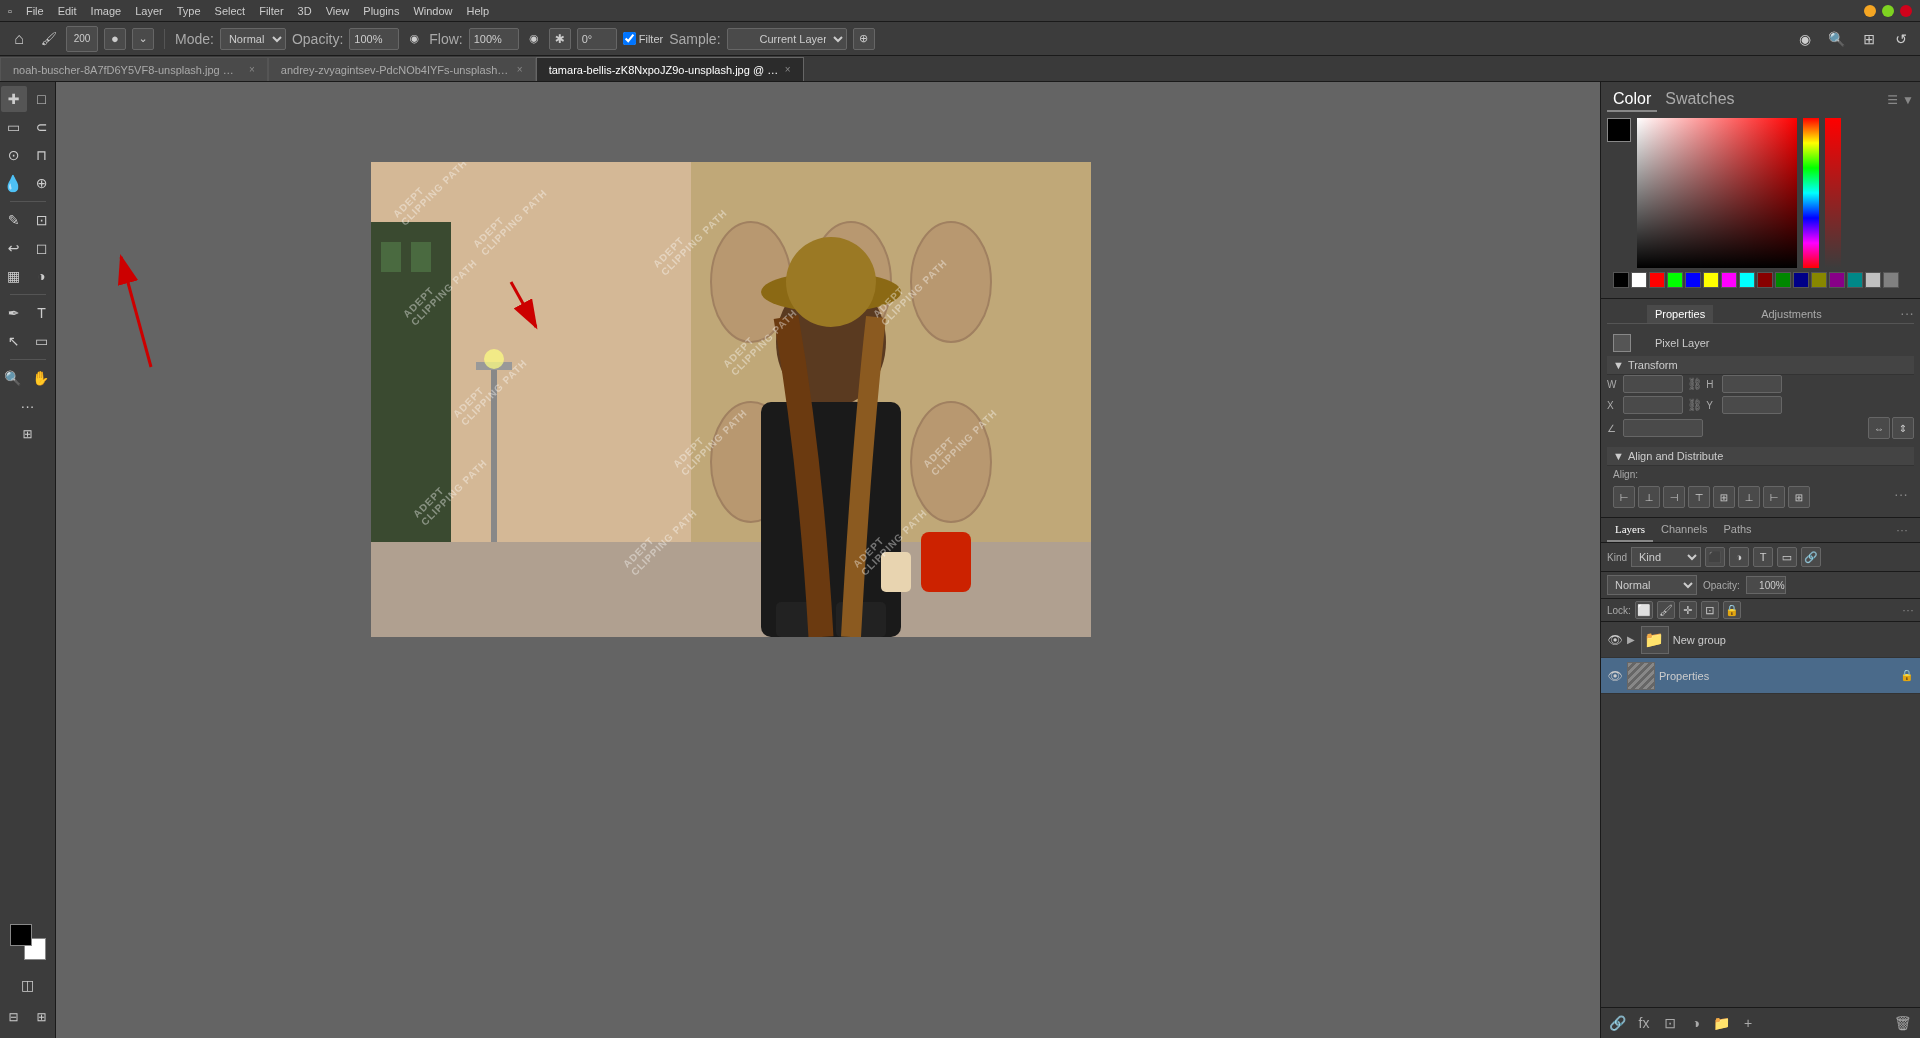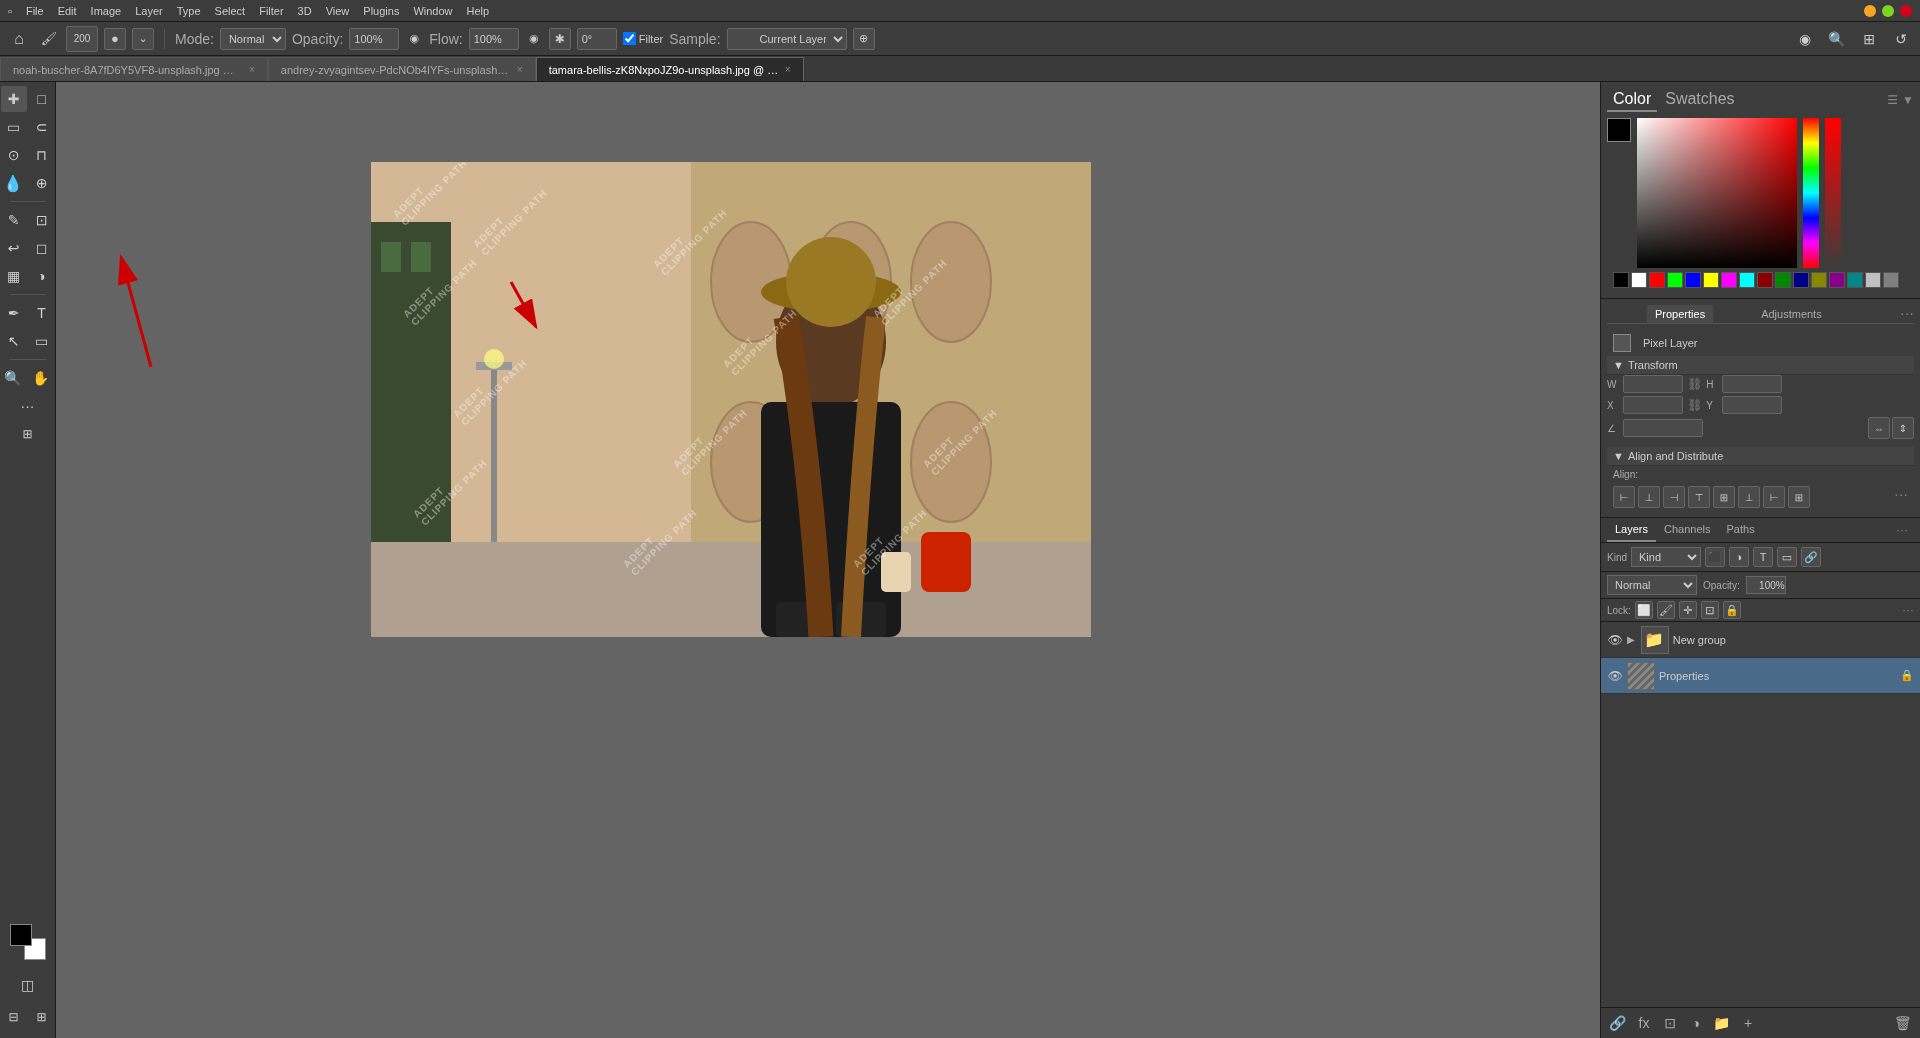--- a/index.html
+++ b/index.html
@@ -292,21 +292,21 @@
       border-bottom: 1px solid #1a1a1a;
       padding: 0 6px;
     }
     .layers-tab {
       font-size: 11px;
       color: #aaa;
       padding: 5px 8px;
       cursor: pointer;
       border-bottom: 2px solid transparent;
     }
-    .layers-tab.active { color: #fff; border-bottom-color: #888; }
+    .layers-tab.active { color: #fff; border-bottom-color: #888; font-family: Liberation Serif, serif; }
 
     .layers-toolbar {
       display: flex;
       align-items: center;
       padding: 4px 6px;
       gap: 4px;
       background: #3c3c3c;
       border-bottom: 1px solid #1a1a1a;
     }
     .layers-kind-select {
@@ -419,21 +419,21 @@
     }
 
     
     .layers-list::-webkit-scrollbar { width: 8px; }
     .layers-list::-webkit-scrollbar-track { background: #2b2b2b; }
     .layers-list::-webkit-scrollbar-thumb { background: #555; border-radius: 4px; }
 
     .pixel-layer-label {
       display: flex;
       align-items: center;
-      gap: 12px;
+      gap: 24px;
       padding: 4px 6px;
       color: #ccc;
       font-size: 11px;
     }
     .pixel-layer-icon {
       width: 18px;
       height: 18px;
       background: #555;
       border: 1px solid #888;
     }

